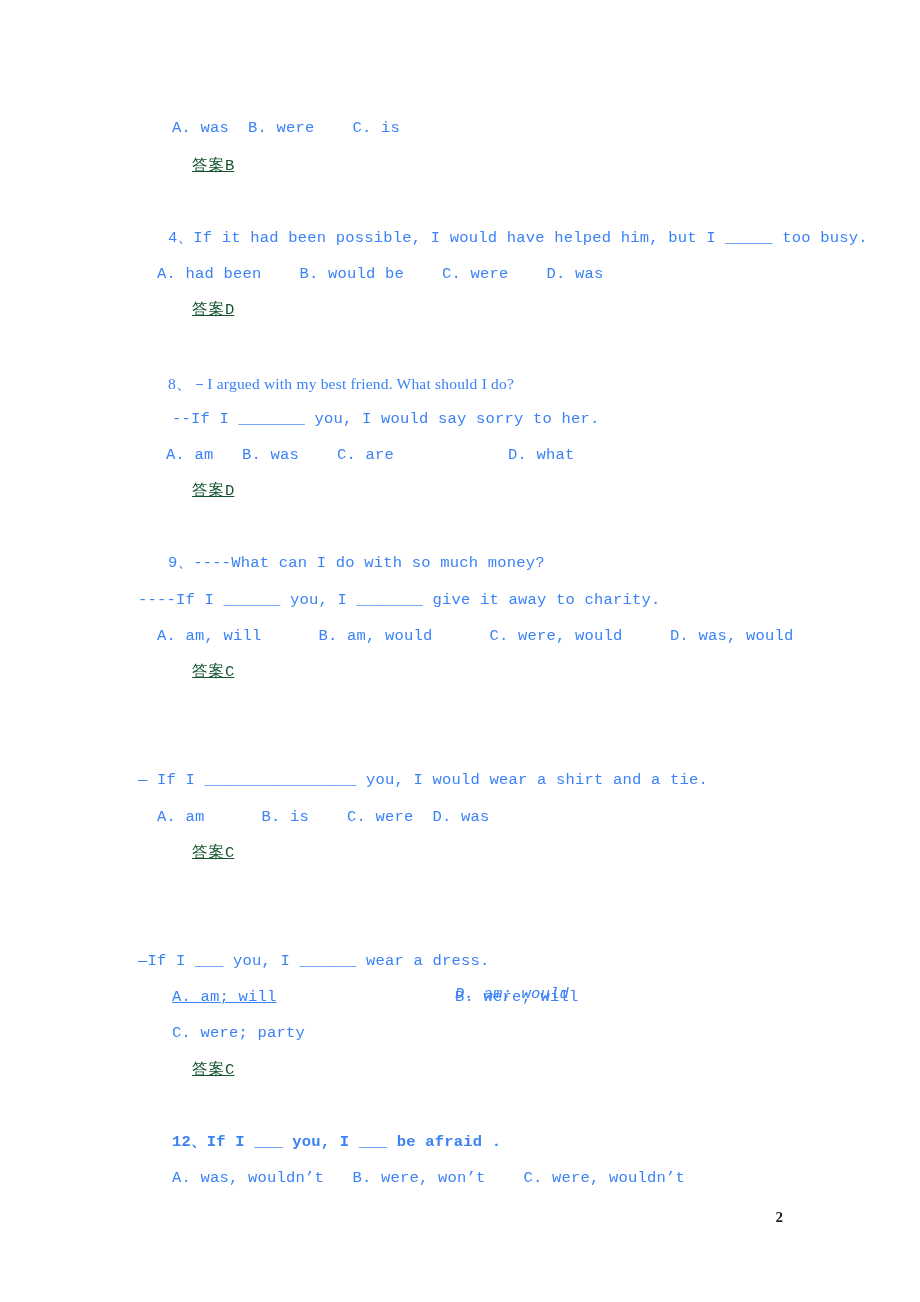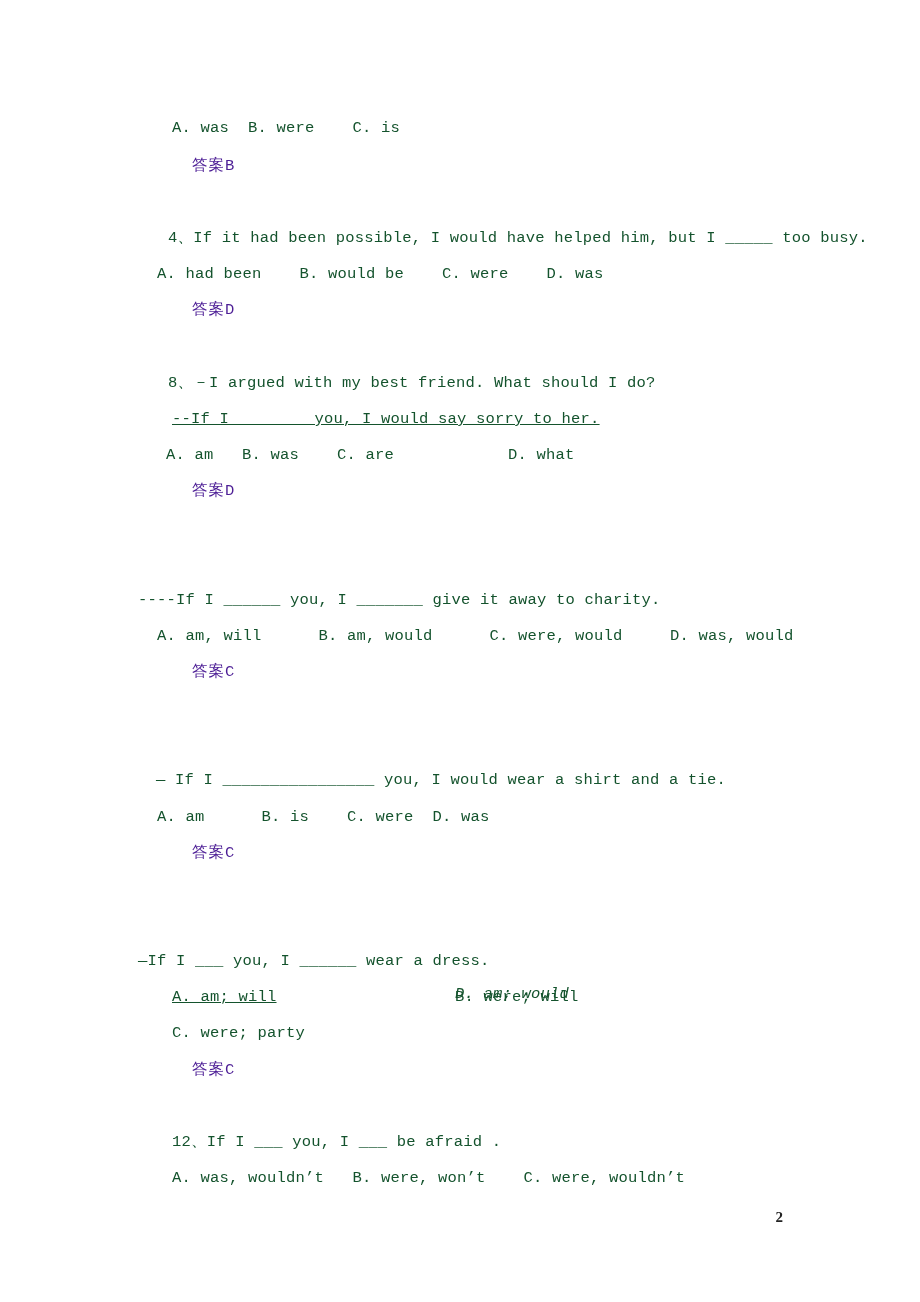--- a/index.html
+++ b/index.html
@@ -21,29 +21,30 @@
     width: 920px;
     height: 1302px;
     background: #ffffff;
   }
   .line {
     position: absolute;
     white-space: pre;
     font-size: 15.5px;
     line-height: 1;
     letter-spacing: 0.2px;
-    color: #14532d;
+    color: #3b82f6;
     font-family: "Liberation Mono", "DejaVu Sans Mono", monospace;
   }
   .ans {
     position: absolute;
     white-space: pre;
     font-size: 15.5px;
     line-height: 1;
-    color: #4c1d95;
+    color: #14532d;
+    text-decoration: underline;
   }
   .ans .cjk-part {
     font-family: "DejaVu Sans", "Liberation Sans", sans-serif;
     font-size: 15.5px;
     letter-spacing: 1px;
   }
   .ans .lat-part {
     font-family: "Liberation Mono", "DejaVu Sans Mono", monospace;
     font-size: 15.5px;
   }
@@ -66,54 +67,55 @@
   <div class="line" style="left:172px; top:121px;">A. was  B. were    C. is</div>
 
   <div class="ans" style="left:192px; top:158px;"><span class="cjk-part">答案</span><span class="lat-part">B</span></div>
 
   <div class="line" style="left:168px; top:231px;">4、If it had been possible, I would have helped him, but I _____ too busy.</div>
 
   <div class="line" style="left:157px; top:267px;">A. had been    B. would be    C. were    D. was</div>
 
   <div class="ans" style="left:192px; top:302px;"><span class="cjk-part">答案</span><span class="lat-part">D</span></div>
 
-  <div class="line" style="left:168px; top:376px;">8、－I argued with my best friend. What should I do?</div>
+  <div class="line" style="left:168px; top:376px;font-family:Liberation Serif, serif;">8、－I argued with my best friend. What should I do?</div>
 
-  <div class="line" style="left:172px; top:412px;text-decoration:underline;">--If I _______ you, I would say sorry to her.</div>
+  <div class="line" style="left:172px; top:412px;">--If I _______ you, I would say sorry to her.</div>
 
   <div class="line" style="left:166px; top:448px;">A. am   B. was    C. are            D. what</div>
 
   <div class="ans" style="left:192px; top:483px;"><span class="cjk-part">答案</span><span class="lat-part">D</span></div>
 
+  <div class="line" style="left:168px; top:556px;">9、----What can I do with so much money?</div>
 
   <div class="line" style="left:138px; top:593px;">----If I ______ you, I _______ give it away to charity.</div>
 
   <div class="line" style="left:157px; top:629px;">A. am, will      B. am, would      C. were, would     D. was, would</div>
 
   <div class="ans" style="left:192px; top:664px;"><span class="cjk-part">答案</span><span class="lat-part">C</span></div>
 
 
-  <div class="line" style="left:156px; top:773px;text-align:center;">— If I ________________ you, I would wear a shirt and a tie.</div>
+  <div class="line" style="left:138px; top:773px;text-align:center;">— If I ________________ you, I would wear a shirt and a tie.</div>
 
   <div class="line" style="left:157px; top:810px;">A. am      B. is    C. were  D. was</div>
 
   <div class="ans" style="left:192px; top:845px;"><span class="cjk-part">答案</span><span class="lat-part">C</span></div>
 
 
   <div class="line" style="left:138px; top:954px;">—If I ___ you, I ______ wear a dress.</div>
 
   <div class="line" style="left:172px; top:990px;text-decoration:underline;">A. am; will</div>
 
   <div class="line" style="left:455px; top:990px;">B. were; will</div>
 
   <div class="line" style="left:172px; top:1026px;">C. were; party</div>
 
   <div class="line" style="left:455px; top:987px;font-style:italic;">D. am; would</div>
 
   <div class="ans" style="left:192px; top:1062px;"><span class="cjk-part">答案</span><span class="lat-part">C</span></div>
 
-  <div class="line" style="left:172px; top:1135px;">12、If I ___ you, I ___ be afraid .</div>
+  <div class="line" style="left:172px; top:1135px;font-weight:bold;">12、If I ___ you, I ___ be afraid .</div>
 
   <div class="line" style="left:172px; top:1171px;">A. was, wouldn’t   B. were, won’t    C. were, wouldn’t</div>
 
   <div class="pagenum">2</div>
 
 </div>
 
 </body></html>

